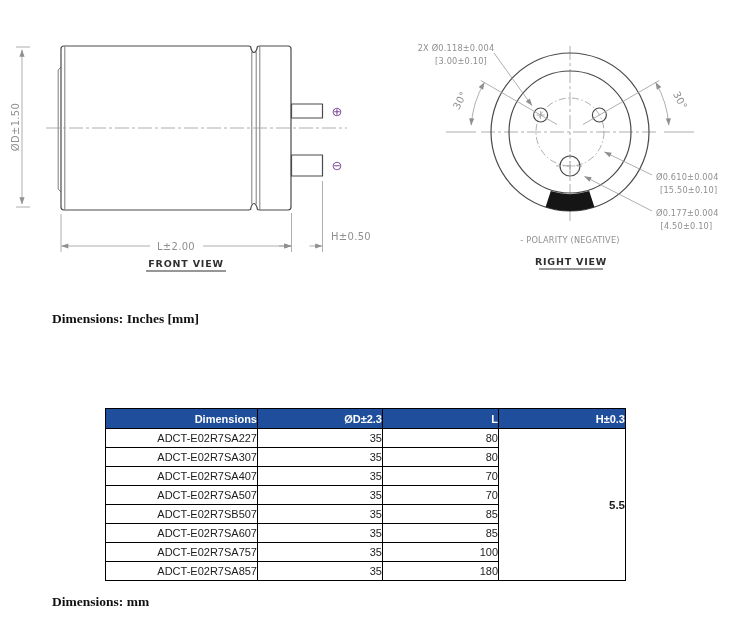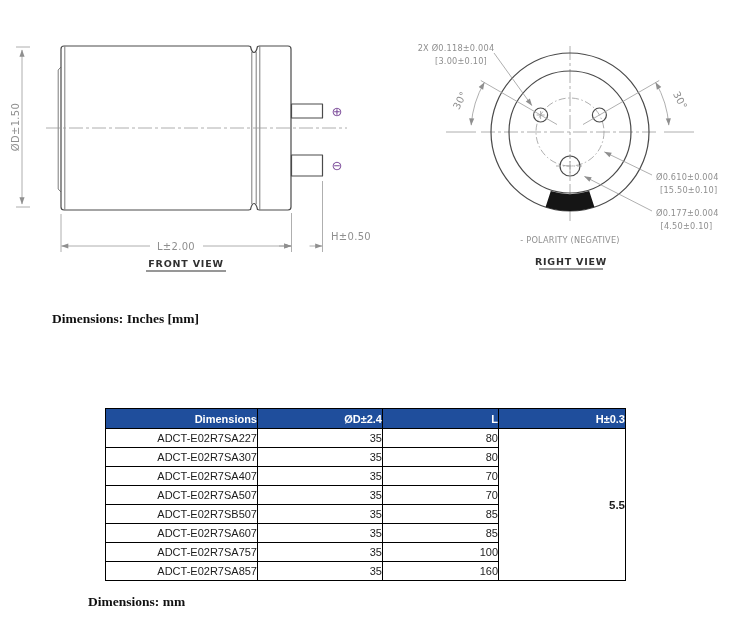--- a/index.html
+++ b/index.html
@@ -11,21 +11,21 @@
   .tl{stroke:#5a5a5a;stroke-width:0.8;fill:none;}
   .dl{stroke:#9b9b9b;stroke-width:0.8;fill:none;}
   .cl{stroke:#9b9b9b;stroke-width:0.8;fill:none;stroke-dasharray:14 3 3 3;}
   .dt{fill:#8f8f8f;font-size:10px;letter-spacing:0.3px;}
   .ct{fill:#8f8f8f;font-size:8.2px;letter-spacing:0.2px;}
   .vt{fill:#303030;font-size:9.5px;font-weight:bold;letter-spacing:0.8px;}
   .term{fill:#7b4a99;font-size:13px;}
   .note{position:absolute;font-family:"Liberation Serif",serif;font-weight:bold;
         font-size:13.5px;color:#111;}
   .note-top{left:52px;top:303px;margin-top:8px;}
-  .note-bottom{left:52px;top:594px;margin-left:36px;}
+  .note-bottom{left:52px;top:594px;}
   table.dim-table{position:absolute;left:105px;top:408px;width:520px;border-collapse:collapse;
         table-layout:fixed;border:1.5px solid #000;}
   .dim-table th{background:#1f4e9c;color:#fff;font-size:11px;font-weight:bold;
         height:19px;border:1px solid #000;padding:0;text-align:right;}
   .dim-table td{font-size:11px;color:#1c1c1c;height:18px;border:1px solid #000;
         padding:0;text-align:right;vertical-align:middle;}
   .dim-table td.hcell{font-size:11.5px;font-weight:bold;}
 </style>
 </head>
 <body>
@@ -128,21 +128,21 @@
   <table class="dim-table">
     <colgroup>
       <col style="width:152px">
         <col style="width:125px">
         <col style="width:116px">
         <col style="width:127px">
     </colgroup>
     <thead>
       <tr>
         <th>Dimensions</th>
-        <th>ØD±2.4</th>
+        <th>ØD±2.3</th>
         <th>L</th>
         <th>H±0.3</th>
       </tr>
     </thead>
     <tbody>
       <tr>
         <td>ADCT-E02R7SA227</td>
         <td>35</td>
         <td>80</td>
         <td class="hcell" rowspan="8">5.5</td>
@@ -173,19 +173,19 @@
         <td>85</td>
       </tr>
       <tr>
         <td>ADCT-E02R7SA757</td>
         <td>35</td>
         <td>100</td>
       </tr>
       <tr>
         <td>ADCT-E02R7SA857</td>
         <td>35</td>
-        <td>160</td>
+        <td>180</td>
       </tr>
     </tbody>
   </table>
 
   <div class="note note-bottom">Dimensions: mm</div>
 </div>
 
 </body></html>

